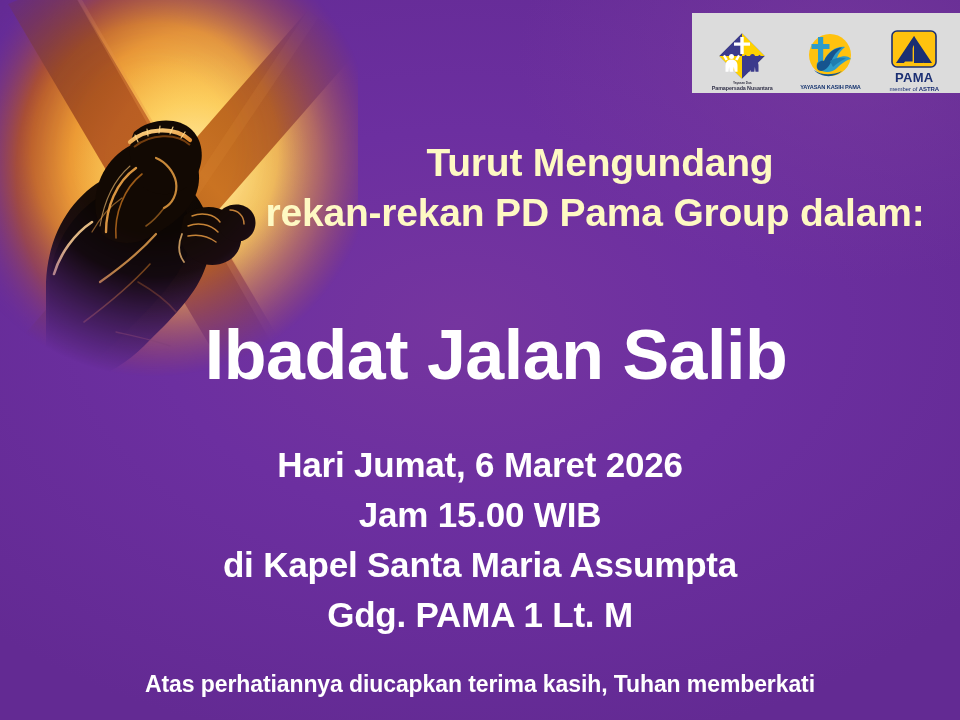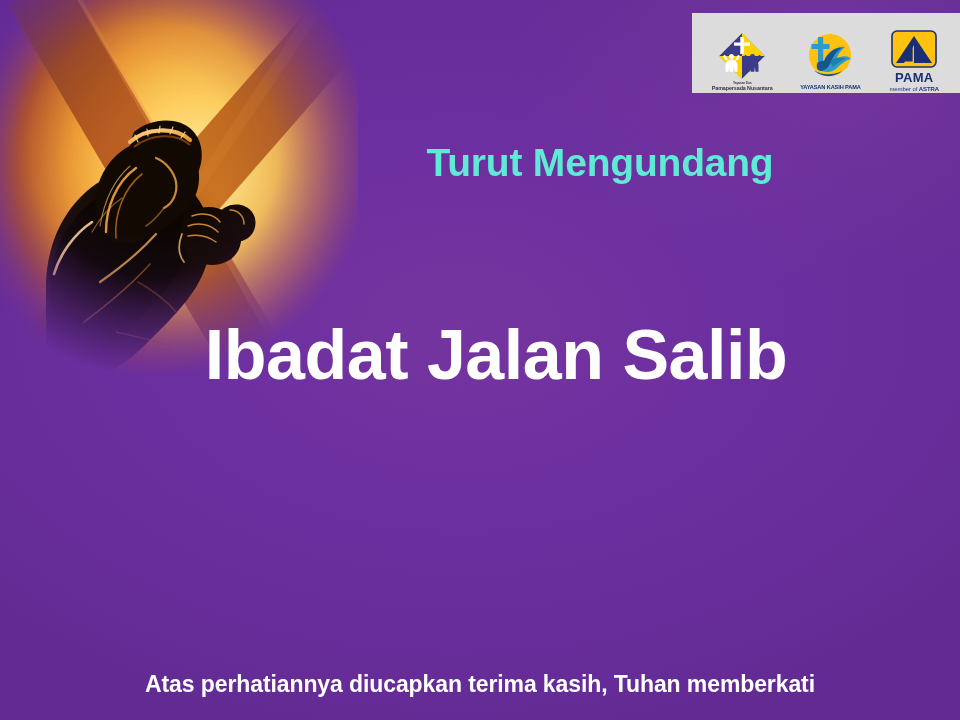--- a/index.html
+++ b/index.html
@@ -83,21 +83,21 @@
   .cap-pama    { font-size: 6.0px; color:#1B2F73; margin-top: 1px; font-weight:normal;}
   .cap-pama b  { color:#1B2F73; }
 
   
   .invite {
     position: absolute;
     left: 0;
     top: 138px;
     width: 960px;
     text-align: center;
-    color: #5eead4;
+    color: #fef9c3;
   }
   .invite .line1,
   .invite .line2 {
     font-weight: bold;
     font-size: 39px;
     line-height: 50px;
     letter-spacing: -0.2px;
     white-space: nowrap;
   }
   .invite .line1 { padding-left: 240px; }
@@ -329,20 +329,27 @@
       <div class="logo-cap" style="font-size:13px;font-weight:bold;color:#1B2F73;letter-spacing:0.3px;margin-top:1px;">PAMA</div>
       <div class="logo-cap cap-pama">
         <span>member of </span><b>ASTRA</b>
       </div>
     </div>
 
   </div>
 
   <div class="invite">
     <div class="line1">Turut Mengundang</div>
+    <div class="line2">rekan-rekan PD Pama Group dalam:</div>
   </div>
 
   <div class="headline">Ibadat Jalan Salib</div>
 
+  <div class="details">
+    <div>Hari Jumat, 6 Maret 2026</div>
+    <div>Jam 15.00 WIB</div>
+    <div>di Kapel Santa Maria Assumpta</div>
+    <div>Gdg. PAMA 1 Lt. M</div>
+  </div>
 
   <div class="closing">Atas perhatiannya diucapkan terima kasih, Tuhan memberkati</div>
 
 </div>
 
 </body></html>

